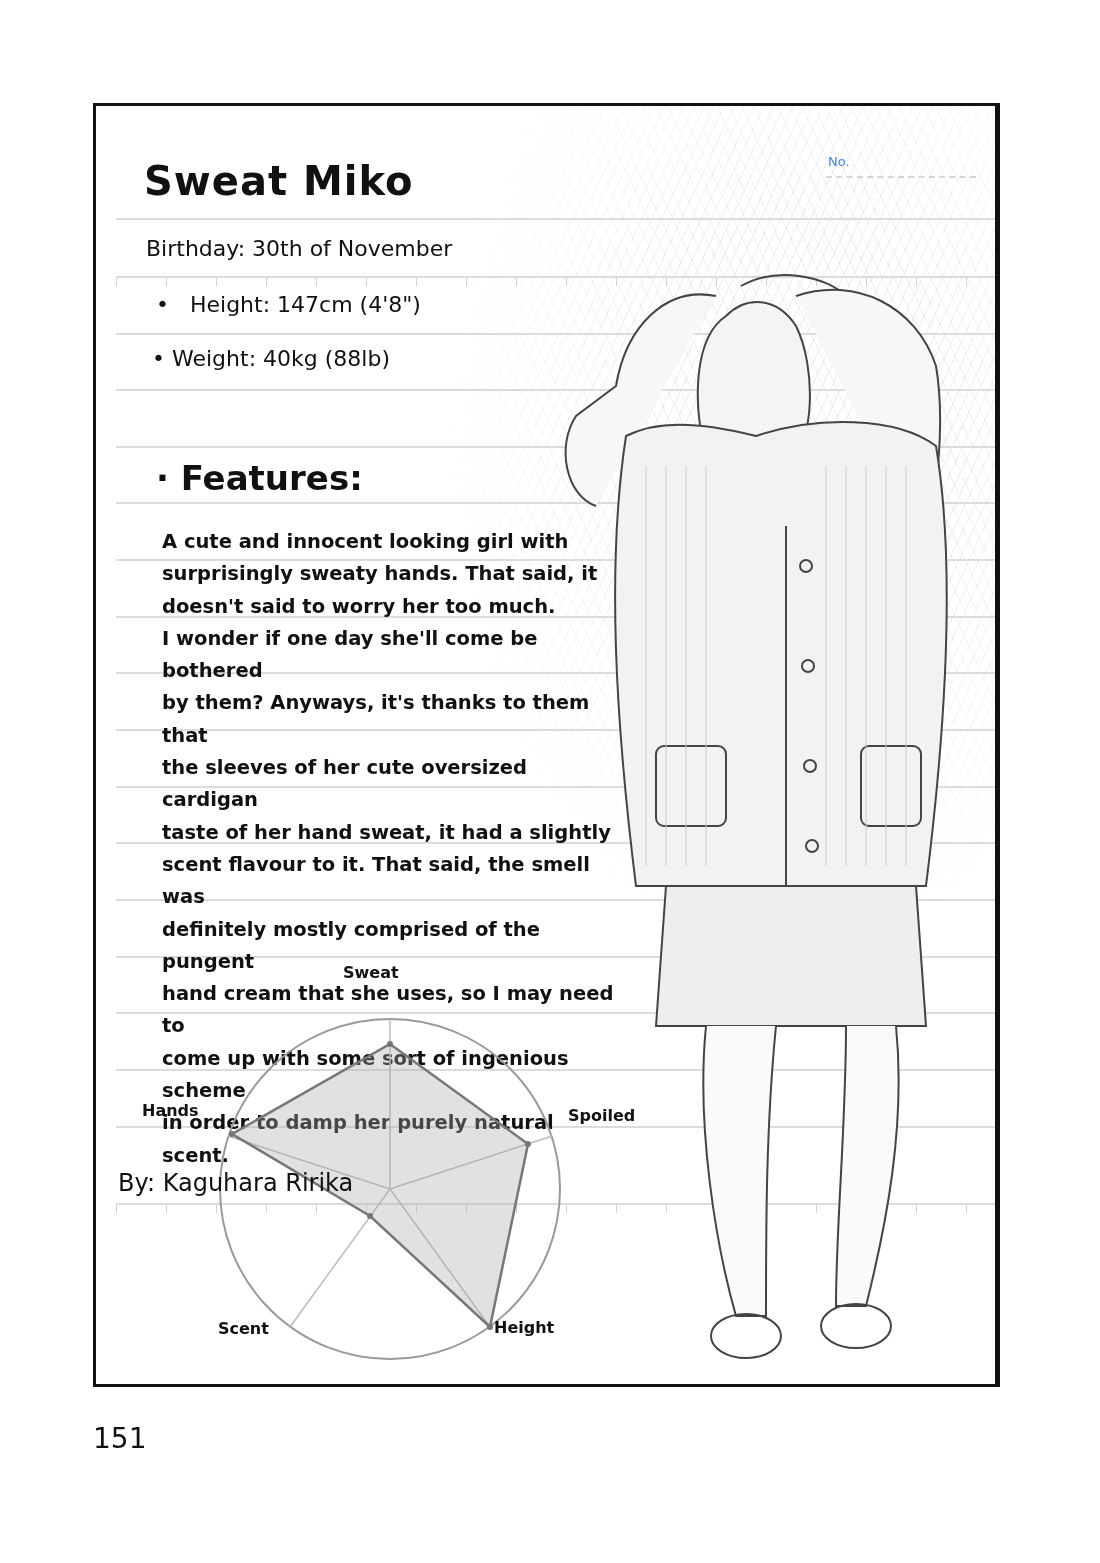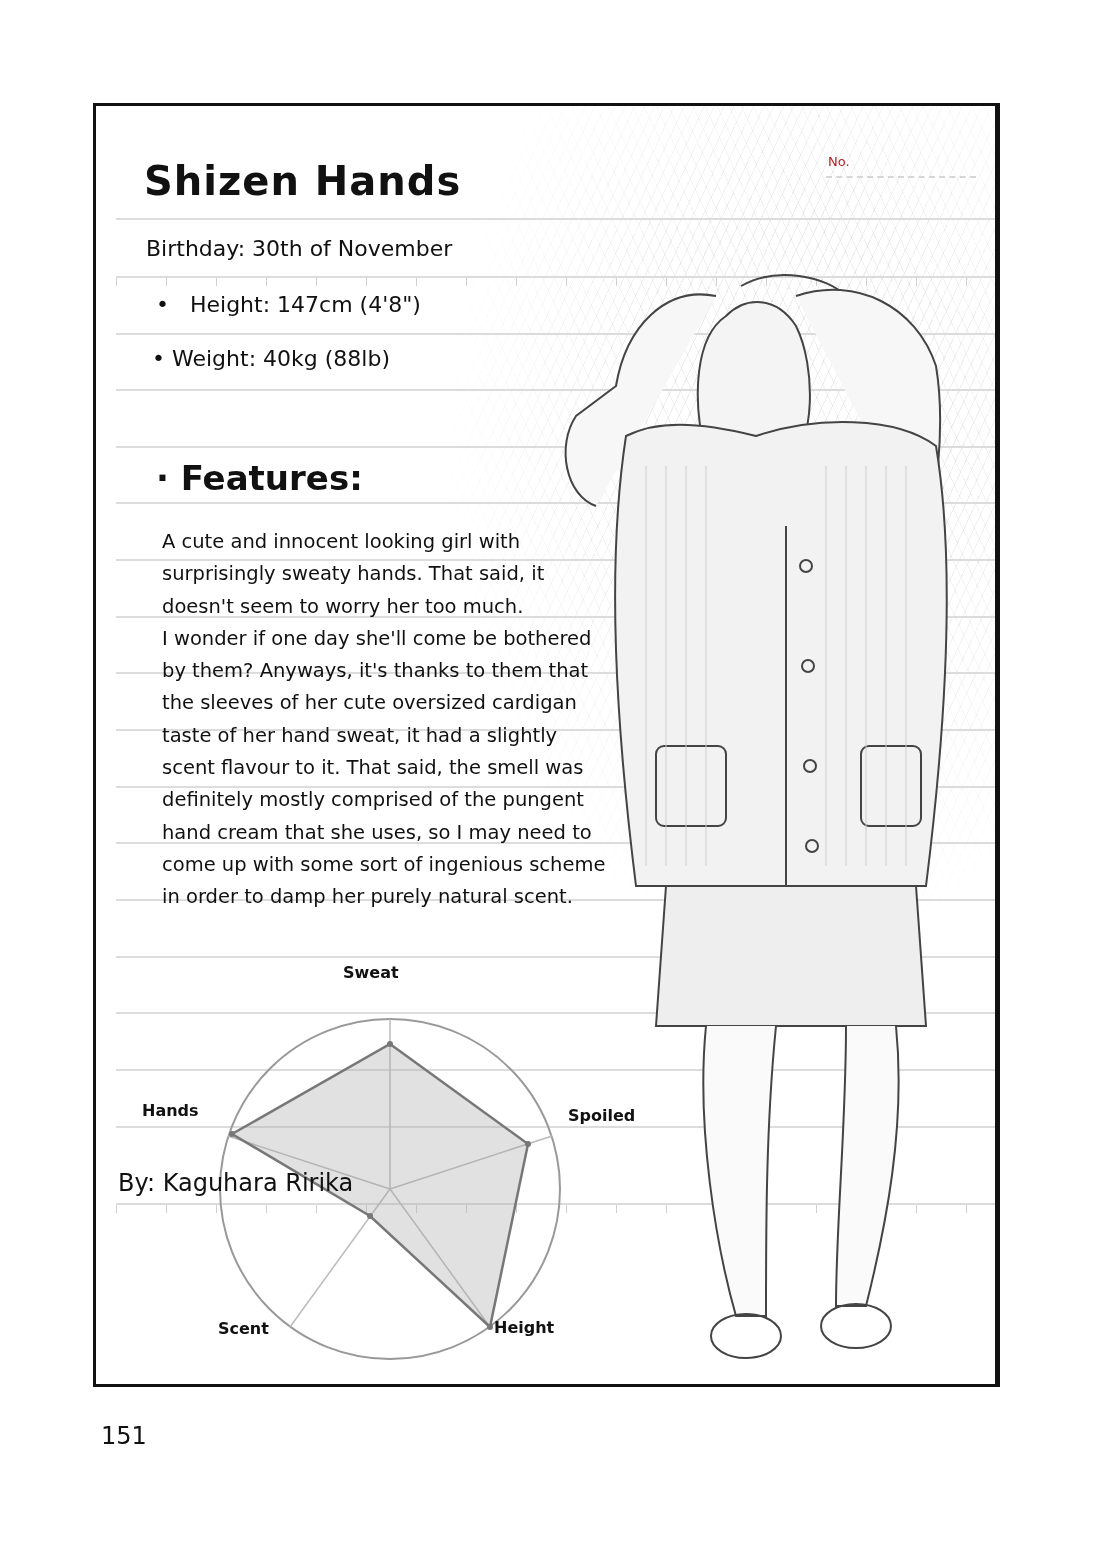--- a/index.html
+++ b/index.html
@@ -5,31 +5,31 @@
   html,body{margin:0;padding:0;background:#fff;}
   body{width:1100px;height:1563px;position:relative;overflow:hidden;font-family:"DejaVu Sans",sans-serif;color:#111;}
   .frame{position:absolute;left:93px;top:103px;width:907px;height:1284px;border:3px solid #111;border-right-width:5px;box-sizing:border-box;background:#fff;overflow:hidden;}
   .rule{position:absolute;left:20px;right:0;height:2px;background:#dcdcdc;}
   .ticks{position:absolute;left:20px;right:0;height:8px;background-image:repeating-linear-gradient(90deg,#d0d0d0 0 1px,transparent 1px 50px);}
   .hatch{position:absolute;right:-40px;top:-20px;width:600px;height:900px;
     background:repeating-linear-gradient(115deg,rgba(160,160,160,.18) 0 1px,transparent 1px 9px),
                repeating-linear-gradient(65deg,rgba(160,160,160,.14) 0 1px,transparent 1px 11px);
     -webkit-mask:radial-gradient(ellipse at 60% 40%,#000 30%,transparent 70%);
     mask:radial-gradient(ellipse at 60% 40%,#000 30%,transparent 70%);}
-  .no-label{position:absolute;left:732px;top:48px;font-size:13px;color:#b91c1c;}
+  .no-label{position:absolute;left:732px;top:48px;font-size:13px;color:#3b82f6;}
   .no-dash{position:absolute;left:730px;top:70px;width:150px;border-top:2px dashed #d6d6d6;}
   .title{position:absolute;left:48px;top:52px;font-family:"DejaVu Sans",sans-serif;font-weight:bold;font-size:40px;letter-spacing:1px;}
   .line-text{position:absolute;font-size:22px;}
   .features{position:absolute;left:60px;top:352px;font-size:34px;font-weight:bold;}
   .desc{position:absolute;left:66px;top:420px;width:460px;font-size:19.5px;line-height:32.3px;}
-  .desc p{margin:0;}
+  .desc p{margin:0;font-weight:bold;}
   .radar{position:absolute;left:30px;top:850px;}
   .radar-label{position:absolute;font-size:16px;font-weight:bold;}
   .byline{position:absolute;left:22px;top:1063px;font-size:24px;}
-  .pagenum{position:absolute;left:93px;top:1422px;font-size:24px;margin-left:8px;}
+  .pagenum{position:absolute;left:93px;top:1422px;font-size:28px;}
   
   .figure{position:absolute;left:420px;top:60px;width:480px;height:1220px;}
 </style>
 </head>
 <body>
 
 <div class="frame">
   <div class="hatch"></div>
 
   <span class="no-label">No.</span>
@@ -49,37 +49,37 @@
   <div class="rule" style="top:680px"></div>
   <div class="rule" style="top:736px"></div>
   <div class="rule" style="top:793px"></div>
   <div class="rule" style="top:850px"></div>
   <div class="rule" style="top:906px"></div>
   <div class="rule" style="top:963px"></div>
   <div class="rule" style="top:1020px"></div>
   <div class="rule" style="top:1097px"></div>
   <div class="ticks" style="top:1099px"></div>
 
-  <div class="title">Shizen Hands</div>
+  <div class="title">Sweat Miko</div>
   <div class="line-text" style="left:50px;top:130px">Birthday: 30th of November</div>
   <div class="line-text" style="left:60px;top:186px">
     <span>•</span>&nbsp;&nbsp;
     <span>Height: 147cm (4'8")</span>
   </div>
   <div class="line-text" style="left:56px;top:240px">
     <span>•</span>
     <span>Weight: 40kg (88lb)</span>
   </div>
 
   <div class="features">· Features:</div>
 
   <div class="desc">
     <p>A cute and innocent looking girl with</p>
     <p>surprisingly sweaty hands. That said, it</p>
-    <p>doesn't seem to worry her too much.</p>
+    <p>doesn't said to worry her too much.</p>
     <p>I wonder if one day she'll come be bothered</p>
     <p>by them? Anyways, it's thanks to them that</p>
     <p>the sleeves of her cute oversized cardigan</p>
     <p>taste of her hand sweat, it had a slightly</p>
     <p>scent flavour to it. That said, the smell was</p>
     <p>definitely mostly comprised of the pungent</p>
     <p>hand cream that she uses, so I may need to</p>
     <p>come up with some sort of ingenious scheme</p>
     <p>in order to damp her purely natural scent.</p>
   </div>

